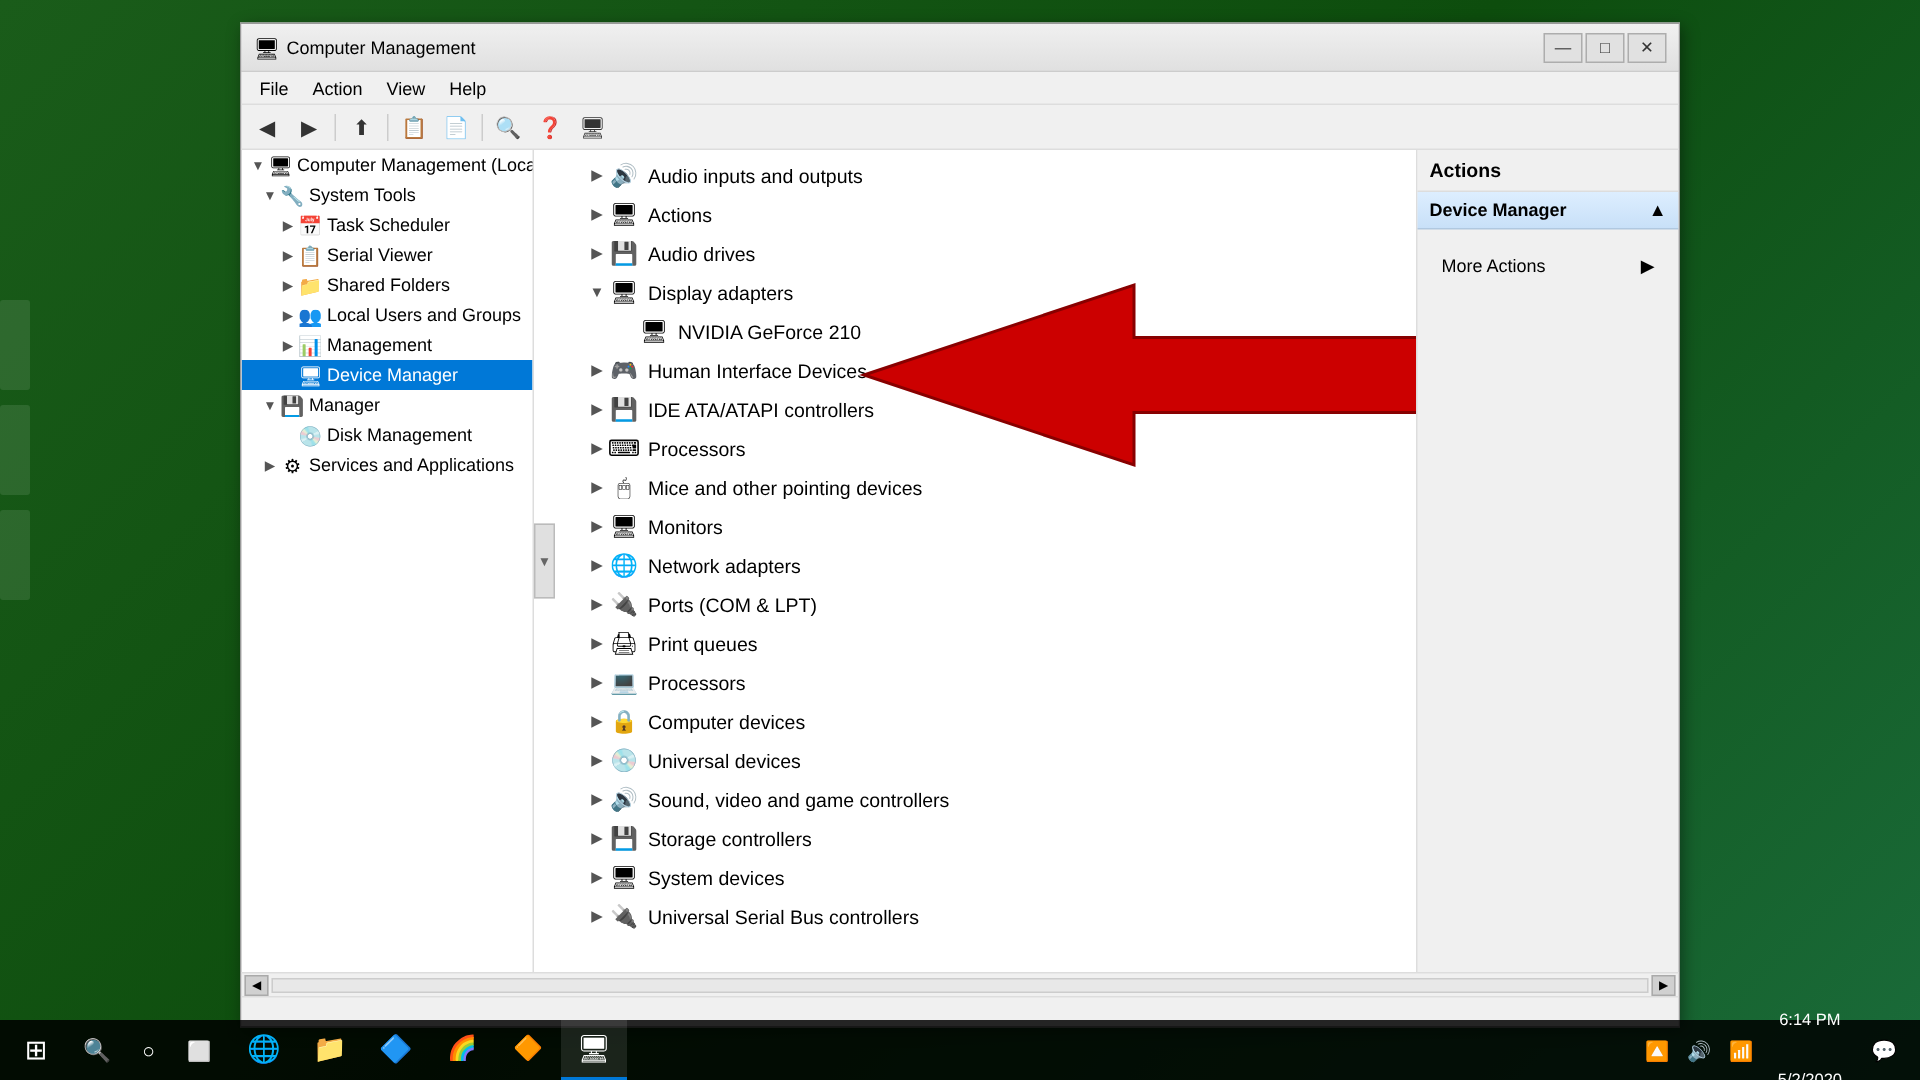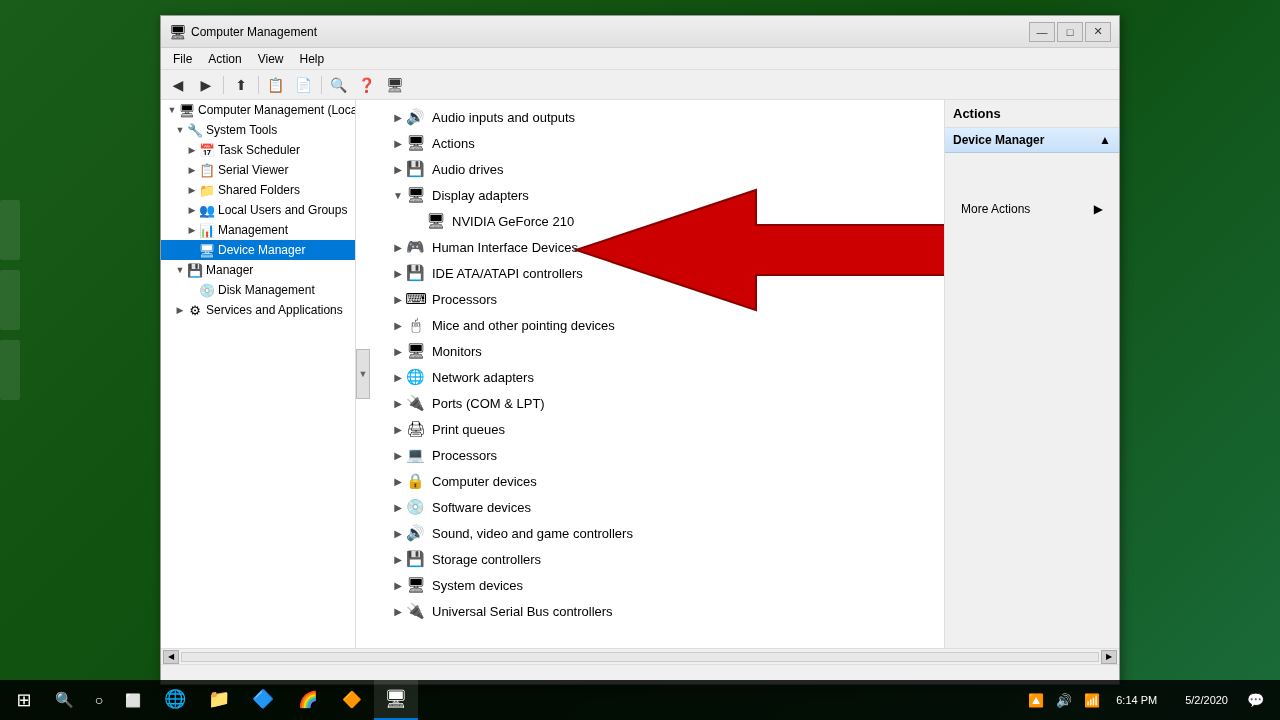--- a/index.html
+++ b/index.html
@@ -244,21 +244,20 @@
       justify-content: space-between;
     }
     .actions-section-item {
       padding: 17px 16px;
       font-size: 12px;
       cursor: pointer;
       color: #000;
       display: flex;
       align-items: center;
       justify-content: space-between;
-      margin-top: 32px;
     }
 
     
     .statusbar {
       height: 20px;
       background: #f0f0f0;
       border-top: 1px solid #ddd;
       display: flex;
       align-items: center;
       padding: 0 8px;
@@ -349,20 +348,21 @@
       height: 40px;
       display: flex;
       align-items: center;
       justify-content: center;
       cursor: pointer;
       color: white;
       font-size: 13px;
     }
     .taskbar-clock {
       display: flex;
+      flex-direction: column;
       align-items: center;
       justify-content: center;
       cursor: pointer;
       color: white;
       font-size: 11px;
       padding: 0 8px;
       height: 40px;
       gap: 28px;
     }
     .taskbar-notif {
@@ -593,21 +593,21 @@
 
           <div class="device-item">
             <span class="device-arrow">▶</span>
             <span class="device-icon">🔒</span>
             <span class="device-label">Computer devices</span>
           </div>
 
           <div class="device-item">
             <span class="device-arrow">▶</span>
             <span class="device-icon">💿</span>
-            <span class="device-label">Software devices</span>
+            <span class="device-label">Universal devices</span>
           </div>
 
           <div class="device-item">
             <span class="device-arrow">▶</span>
             <span class="device-icon">🔊</span>
             <span class="device-label">Sound, video and game controllers</span>
           </div>
 
           <div class="device-item">
             <span class="device-arrow">▶</span>

